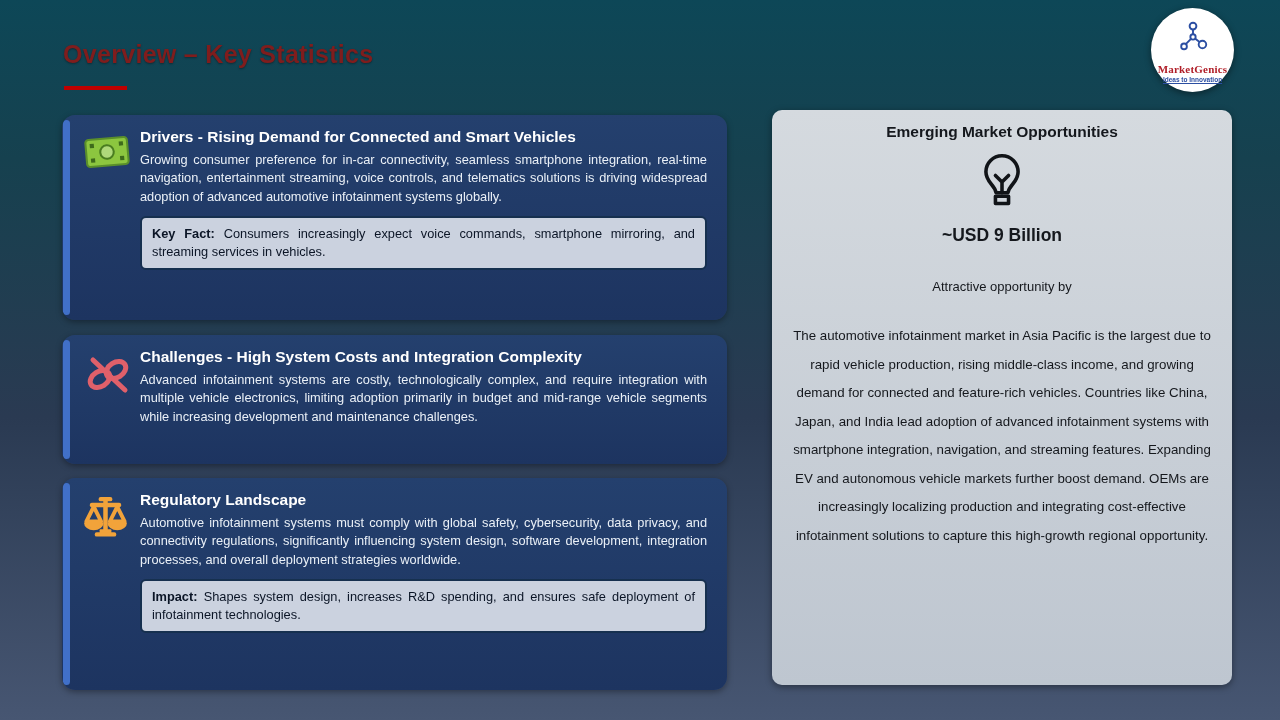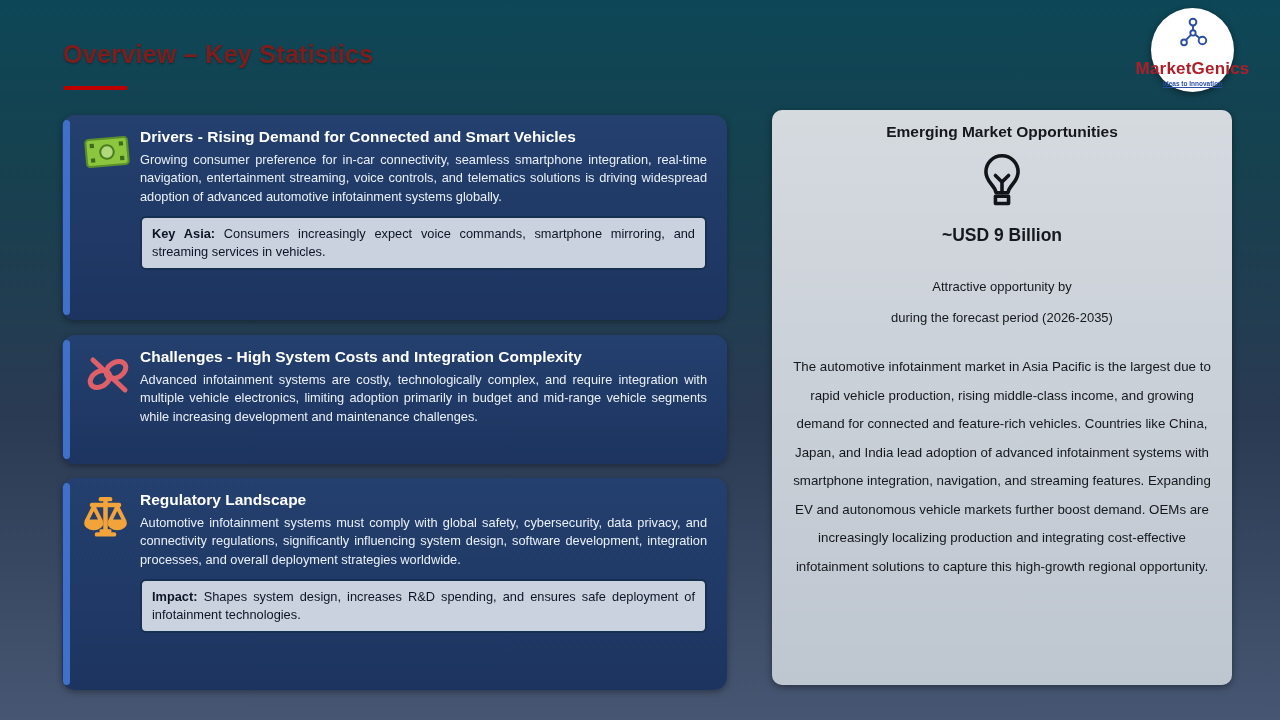--- a/index.html
+++ b/index.html
@@ -15,21 +15,21 @@
   }
   .title-underline{
     position:absolute;left:64px;top:86px;width:63px;height:4px;background:#C00000;
   }
   .logo{
     position:absolute;left:1151px;top:8px;width:83px;height:84px;border-radius:50%;
     background:#FFFFFF;box-shadow:0 2px 7px rgba(0,0,0,.45);
     display:flex;flex-direction:column;align-items:center;justify-content:center;
   }
   .logo-name{
-    font-family:Liberation Sans, sans-serif;font-weight:700;font-size:17px;color:#B01E28;
+    font-family:Liberation Serif, serif;font-weight:700;font-size:11px;color:#B01E28;
     margin-top:5px;letter-spacing:.2px;
   }
   .logo-tagline{
     font-size:6.5px;font-weight:700;color:#2B4EA2;text-decoration:underline;margin-top:1px;
   }
   .card{
     position:absolute;left:62px;width:665px;border-radius:13px;
     background:linear-gradient(180deg,#24406E 0%,#1D3460 100%);
     box-shadow:0 2px 6px rgba(0,0,0,.35);overflow:hidden;
   }
@@ -99,21 +99,21 @@
           <rect x="36" y="11" width="4" height="4" fill="#3E6B1B"></rect>
           <rect x="8" y="25" width="4" height="4" fill="#3E6B1B"></rect>
           <rect x="36" y="25" width="4" height="4" fill="#3E6B1B"></rect>
         </g>
       </svg>
     </span>
     <div class="card-content">
       <h3 class="card-title">Drivers - Rising Demand for Connected and Smart Vehicles</h3>
       <p class="card-body">Growing consumer preference for in-car connectivity, seamless smartphone integration, real-time navigation, entertainment streaming, voice controls, and telematics solutions is driving widespread adoption of advanced automotive infotainment systems globally.</p>
       <div class="callout">
-        <b>Key Asia:</b>
+        <b>Key Fact:</b>
         <span>Consumers increasingly expect voice commands, smartphone mirroring, and streaming services in vehicles.</span>
       </div>
     </div>
   </div>
 </div>
 
 <div class="card" id="card-challenges">
   <span class="card-accent"></span>
   <div class="card-inner">
     <span class="card-icon">
@@ -169,15 +169,14 @@
     <svg width="58" height="62" viewBox="0 0 48 52">
       <g fill="none" stroke="#111418" stroke-width="3" stroke-linejoin="round" stroke-linecap="round">
         <path d="M24 4 a13.5 13.5 0 0 1 13.5 13.5 c0 4.6 -2.2 7.6 -4.6 10.4 c-1.9 2.2 -3.4 4.3 -3.9 7.1 h-10 c-0.5 -2.8 -2 -4.9 -3.9 -7.1 c-2.4 -2.8 -4.6 -5.8 -4.6 -10.4 A13.5 13.5 0 0 1 24 4 Z"></path>
         <path d="M24 35 v-9 M24 26 l-5.5 -5.5 M24 26 l5.5 -5.5"></path>
         <rect x="18.5" y="38" width="11" height="6"></rect>
       </g>
     </svg>
   </div>
   <div class="panel-value">~USD 9 Billion</div>
   <div class="panel-sub">Attractive opportunity by</div>
-  <div class="panel-period">during the forecast period (2026-2035)</div>
   <div class="panel-desc">The automotive infotainment market in Asia Pacific is the largest due to rapid vehicle production, rising middle-class income, and growing demand for connected and feature-rich vehicles. Countries like China, Japan, and India lead adoption of advanced infotainment systems with smartphone integration, navigation, and streaming features. Expanding EV and autonomous vehicle markets further boost demand. OEMs are increasingly localizing production and integrating cost-effective infotainment solutions to capture this high-growth regional opportunity.</div>
 </div>
 
 </body></html>

